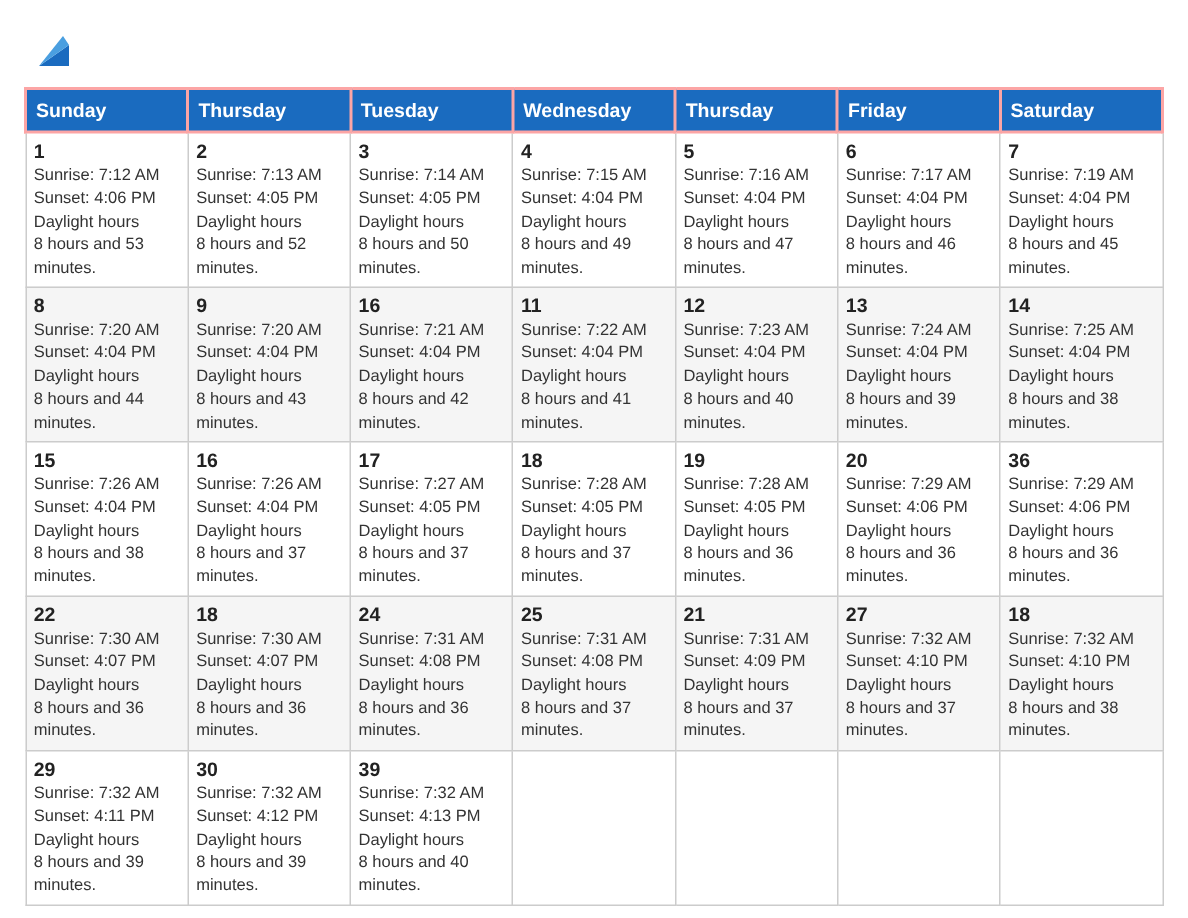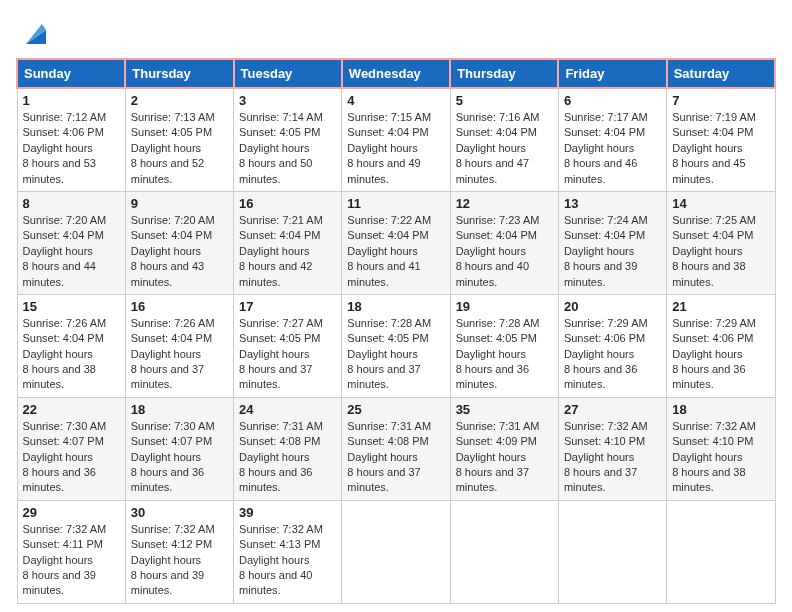--- a/index.html
+++ b/index.html
@@ -139,28 +139,28 @@
         <td><span class="day-number">13</span><span class="day-info">Sunrise: 7:24 AM<br>Sunset: 4:04 PM<br>Daylight hours<br>8 hours and 39 minutes.</span></td>
         <td><span class="day-number">14</span><span class="day-info">Sunrise: 7:25 AM<br>Sunset: 4:04 PM<br>Daylight hours<br>8 hours and 38 minutes.</span></td>
       </tr>
       <tr>
         <td><span class="day-number">15</span><span class="day-info">Sunrise: 7:26 AM<br>Sunset: 4:04 PM<br>Daylight hours<br>8 hours and 38 minutes.</span></td>
         <td><span class="day-number">16</span><span class="day-info">Sunrise: 7:26 AM<br>Sunset: 4:04 PM<br>Daylight hours<br>8 hours and 37 minutes.</span></td>
         <td><span class="day-number">17</span><span class="day-info">Sunrise: 7:27 AM<br>Sunset: 4:05 PM<br>Daylight hours<br>8 hours and 37 minutes.</span></td>
         <td><span class="day-number">18</span><span class="day-info">Sunrise: 7:28 AM<br>Sunset: 4:05 PM<br>Daylight hours<br>8 hours and 37 minutes.</span></td>
         <td><span class="day-number">19</span><span class="day-info">Sunrise: 7:28 AM<br>Sunset: 4:05 PM<br>Daylight hours<br>8 hours and 36 minutes.</span></td>
         <td><span class="day-number">20</span><span class="day-info">Sunrise: 7:29 AM<br>Sunset: 4:06 PM<br>Daylight hours<br>8 hours and 36 minutes.</span></td>
-        <td><span class="day-number">21</span><span class="day-info">Sunrise: 7:29 AM<br>Sunset: 4:06 PM<br>Daylight hours<br>8 hours and 36 minutes.</span></td>
+        <td><span class="day-number">36</span><span class="day-info">Sunrise: 7:29 AM<br>Sunset: 4:06 PM<br>Daylight hours<br>8 hours and 36 minutes.</span></td>
       </tr>
       <tr>
         <td><span class="day-number">22</span><span class="day-info">Sunrise: 7:30 AM<br>Sunset: 4:07 PM<br>Daylight hours<br>8 hours and 36 minutes.</span></td>
         <td><span class="day-number">18</span><span class="day-info">Sunrise: 7:30 AM<br>Sunset: 4:07 PM<br>Daylight hours<br>8 hours and 36 minutes.</span></td>
         <td><span class="day-number">24</span><span class="day-info">Sunrise: 7:31 AM<br>Sunset: 4:08 PM<br>Daylight hours<br>8 hours and 36 minutes.</span></td>
         <td><span class="day-number">25</span><span class="day-info">Sunrise: 7:31 AM<br>Sunset: 4:08 PM<br>Daylight hours<br>8 hours and 37 minutes.</span></td>
-        <td><span class="day-number">35</span><span class="day-info">Sunrise: 7:31 AM<br>Sunset: 4:09 PM<br>Daylight hours<br>8 hours and 37 minutes.</span></td>
+        <td><span class="day-number">21</span><span class="day-info">Sunrise: 7:31 AM<br>Sunset: 4:09 PM<br>Daylight hours<br>8 hours and 37 minutes.</span></td>
         <td><span class="day-number">27</span><span class="day-info">Sunrise: 7:32 AM<br>Sunset: 4:10 PM<br>Daylight hours<br>8 hours and 37 minutes.</span></td>
         <td><span class="day-number">18</span><span class="day-info">Sunrise: 7:32 AM<br>Sunset: 4:10 PM<br>Daylight hours<br>8 hours and 38 minutes.</span></td>
       </tr>
       <tr>
         <td><span class="day-number">29</span><span class="day-info">Sunrise: 7:32 AM<br>Sunset: 4:11 PM<br>Daylight hours<br>8 hours and 39 minutes.</span></td>
         <td><span class="day-number">30</span><span class="day-info">Sunrise: 7:32 AM<br>Sunset: 4:12 PM<br>Daylight hours<br>8 hours and 39 minutes.</span></td>
         <td><span class="day-number">39</span><span class="day-info">Sunrise: 7:32 AM<br>Sunset: 4:13 PM<br>Daylight hours<br>8 hours and 40 minutes.</span></td>
         <td class="empty-cell"></td>
         <td class="empty-cell"></td>
         <td class="empty-cell"></td>

